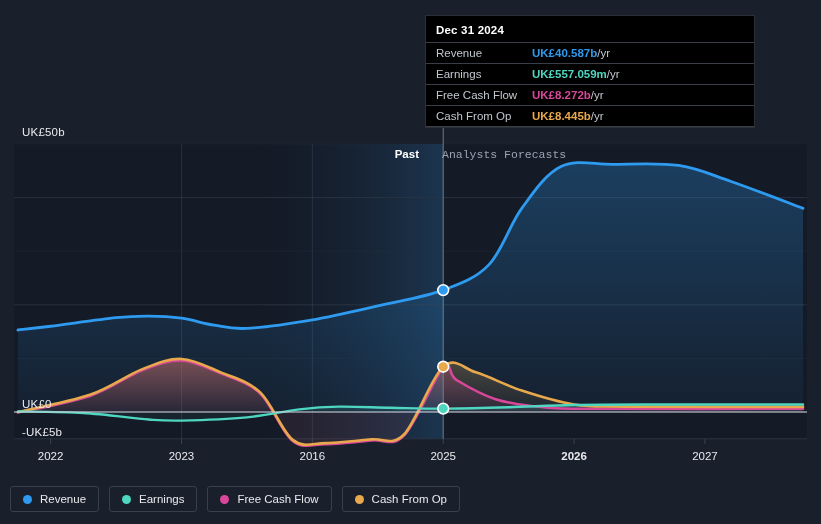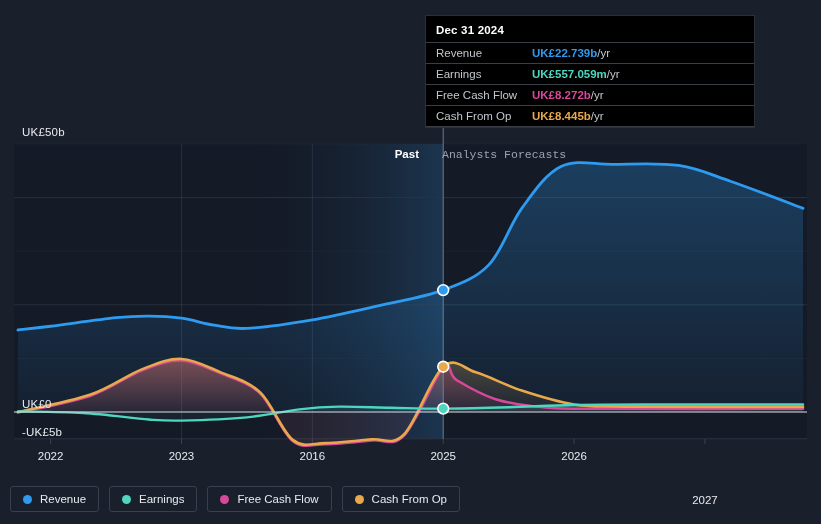--- a/index.html
+++ b/index.html
@@ -164,33 +164,33 @@
 
   <div class="y-label" id="ylab0" style="left: 22px; top: 126px;">UK£50b</div>
   <div class="y-label" id="ylab1" style="left: 22px; top: 398px;">UK£0</div>
   <div class="y-label" id="ylab2" style="left: 22px; top: 425.8px;">-UK£5b</div>
 
   <div id="xlabels">
       <div class="x-label" style="left: 50.6403px; top: 450px;">2022</div>
       <div class="x-label" style="left: 181.498px; top: 450px;">2023</div>
       <div class="x-label" style="left: 312.356px; top: 450px;">2016</div>
       <div class="x-label" style="left: 443.215px; top: 450px;">2025</div>
-      <div class="x-label" style="left: 574.073px; top: 450px;">2026</div>
-      <div class="x-label" style="left: 704.931px; top: 450px; margin-top: 44px;">2027</div>
+      <div class="x-label" style="left: 574.073px; top: 450px; font-weight: bold;">2026</div>
+      <div class="x-label" style="left: 704.931px; top: 450px;">2027</div>
     </div>
 
   <div class="phase-label phase-past">Past</div>
   <div class="phase-label phase-fore">Analysts Forecasts</div>
 
   <div class="tooltip">
     <div class="tt-title">Dec 31 2024</div>
     <div id="tt-rows">
         <div class="tt-row">
           <span class="tt-name">Revenue</span>
-          <span class="tt-val" style="color: rgb(46, 155, 240);">UK£22.739b</span>
+          <span class="tt-val" style="color: rgb(46, 155, 240);">UK£40.587b</span>
           <span class="tt-unit">/yr</span>
         </div>
         <div class="tt-row">
           <span class="tt-name">Earnings</span>
           <span class="tt-val" style="color: rgb(79, 214, 192);">UK£557.059m</span>
           <span class="tt-unit">/yr</span>
         </div>
         <div class="tt-row">
           <span class="tt-name">Free Cash Flow</span>
           <span class="tt-val" style="color: rgb(217, 71, 155);">UK£8.272b</span>

